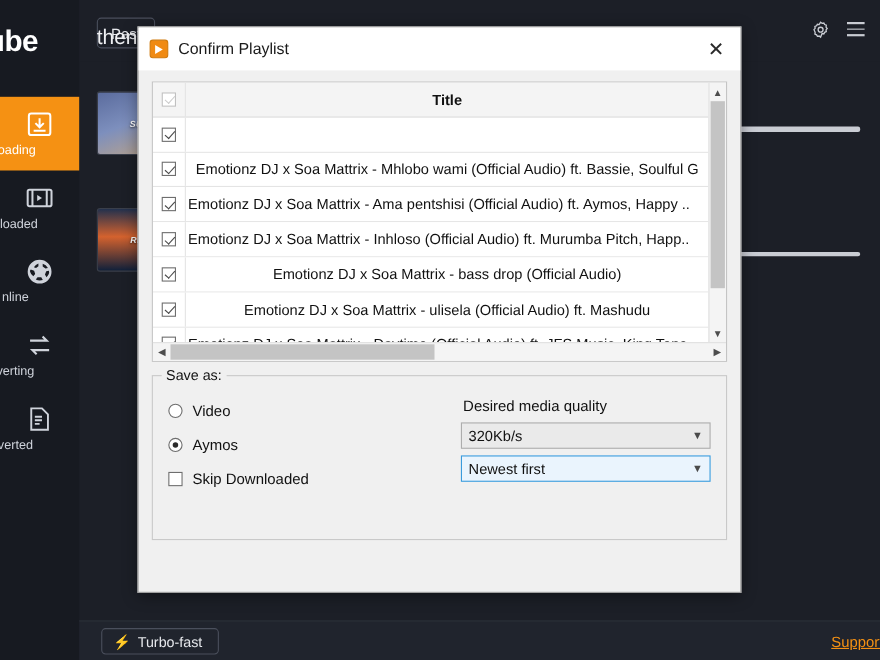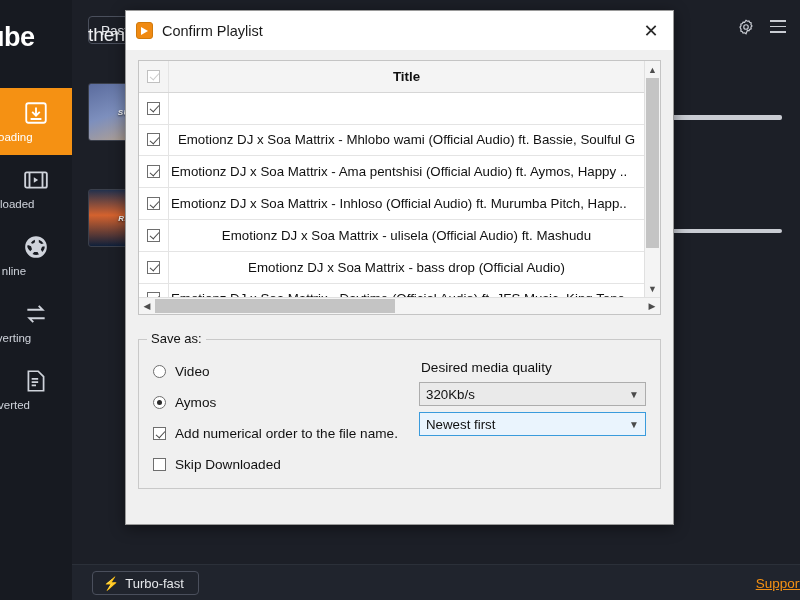--- a/index.html
+++ b/index.html
@@ -95,21 +95,21 @@
   }
   .bolt { color:#f59113; font-size:13px; }
   .supported {
     position:absolute; right:-18px; top:11px;
     color:#f59113; font-size:13.5px; text-decoration:underline;
     white-space:nowrap;
   }
 
   
   .dialog {
-    position:absolute; left:125px; top:10px;
+    position:absolute; left:125px; top:24px;
     width:549px; height:515px;
     background:#f0f0f0;
     border:1px solid #9a9a9a;
     box-shadow:0 3px 14px rgba(0,0,0,.45);
     display:flex; flex-direction:column;
   }
   .dlg-title {
     height:39px; background:#ffffff;
     display:flex; align-items:center; padding:0 8px 0 10px;
     flex:none;
@@ -177,21 +177,21 @@
 
   .hsb {
     height:17px; flex:none; background:#f4f4f4; border-top:1px solid #e0e0e0;
     display:flex; align-items:center;
   }
   .hsb-arrow { width:16px; text-align:center; font-size:9px; color:#4d4d4d; flex:none; }
   .hsb-track { flex:1; height:100%; position:relative; }
   .hsb-thumb { position:absolute; left:0; top:1px; bottom:1px; width:49%; background:#c4c4c4; }
 
   .saveas {
-    margin-top:24px; border:1px solid #c9c9c9; position:relative;
+    margin-top:12px; border:1px solid #c9c9c9; position:relative;
     padding:16px 14px 14px 14px; height:150px;
   }
   .saveas-legend {
     position:absolute; top:-9px; left:8px; background:#f0f0f0;
     padding:0 4px; font-size:13px; color:#111;
   }
   .saveas-cols { display:flex; height:100%; }
   .col-left { width:252px; flex:none; }
   .col-right { flex:1; padding-left:14px; }
 
@@ -381,28 +381,28 @@
               <div class="lcell-chk">
                 <span class="cbx checked"></span>
               </div>
               <div class="lcell-title lead">Emotionz DJ x Soa Mattrix - Inhloso (Official Audio) ft. Murumba Pitch, Happ..</div>
             </div>
 
             <div class="lrow">
               <div class="lcell-chk">
                 <span class="cbx checked"></span>
               </div>
+              <div class="lcell-title">Emotionz DJ x Soa Mattrix - bass drop (Official Audio)</div>
+            </div>
+
+            <div class="lrow">
+              <div class="lcell-chk">
+                <span class="cbx checked"></span>
+              </div>
               <div class="lcell-title">Emotionz DJ x Soa Mattrix - ulisela (Official Audio) ft. Mashudu</div>
-            </div>
-
-            <div class="lrow">
-              <div class="lcell-chk">
-                <span class="cbx checked"></span>
-              </div>
-              <div class="lcell-title">Emotionz DJ x Soa Mattrix - bass drop (Official Audio)</div>
             </div>
 
             <div class="lrow">
               <div class="lcell-chk">
                 <span class="cbx checked"></span>
               </div>
               <div class="lcell-title lead">Emotionz DJ x Soa Mattrix - Daytime (Official Audio) ft. JFS Music, King Tone..</div>
             </div>
 
           </div>
@@ -432,24 +432,20 @@
           <div class="col-left">
             <div class="optrow">
               <span class="radio"></span>
               <span class="lbl">Video</span>
             </div>
             <div class="optrow">
               <span class="radio on"></span>
               <span class="lbl">Aymos</span>
             </div>
             <div class="optrow">
-              <span class="cbx checked"></span>
-              <span class="lbl">Add numerical order to the file name.</span>
-            </div>
-            <div class="optrow">
               <span class="cbx"></span>
               <span class="lbl">Skip Downloaded</span>
             </div>
           </div>
 
           <div class="col-right">
             <div class="q-label">Desired media quality</div>
             <div class="combo">
               <span class="txt">320Kb/s</span>
               <span class="chev">▼</span>

